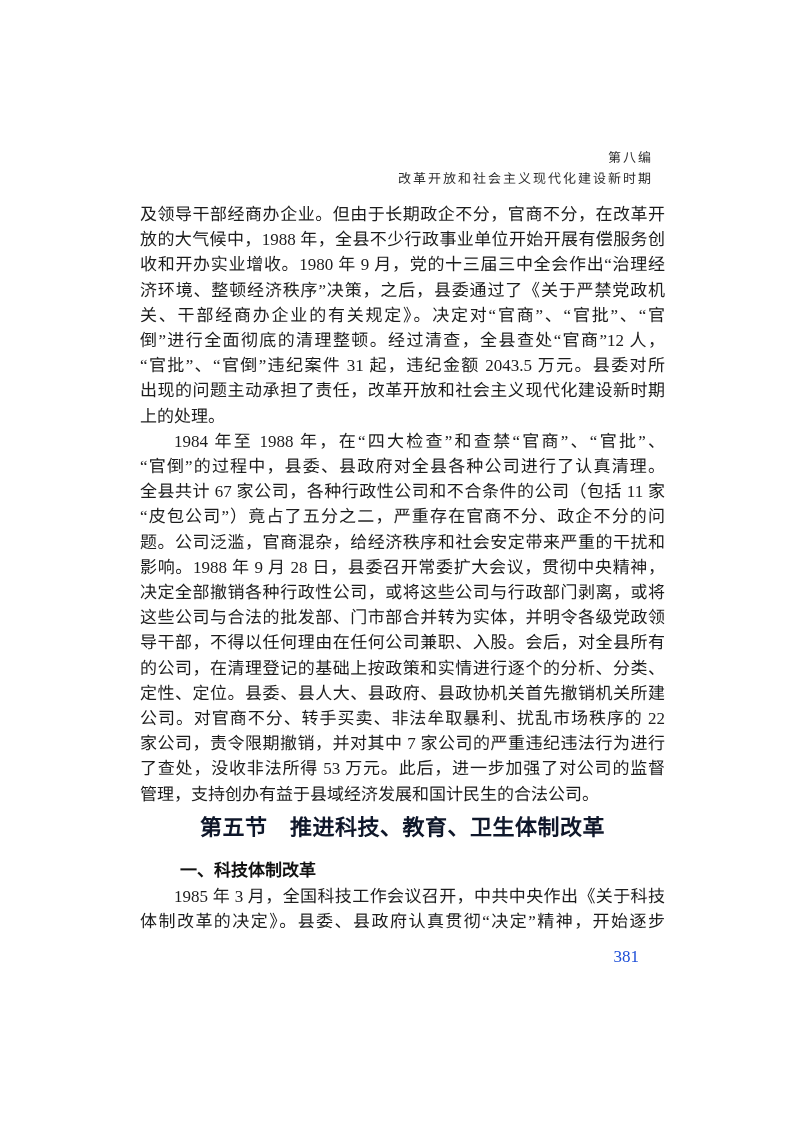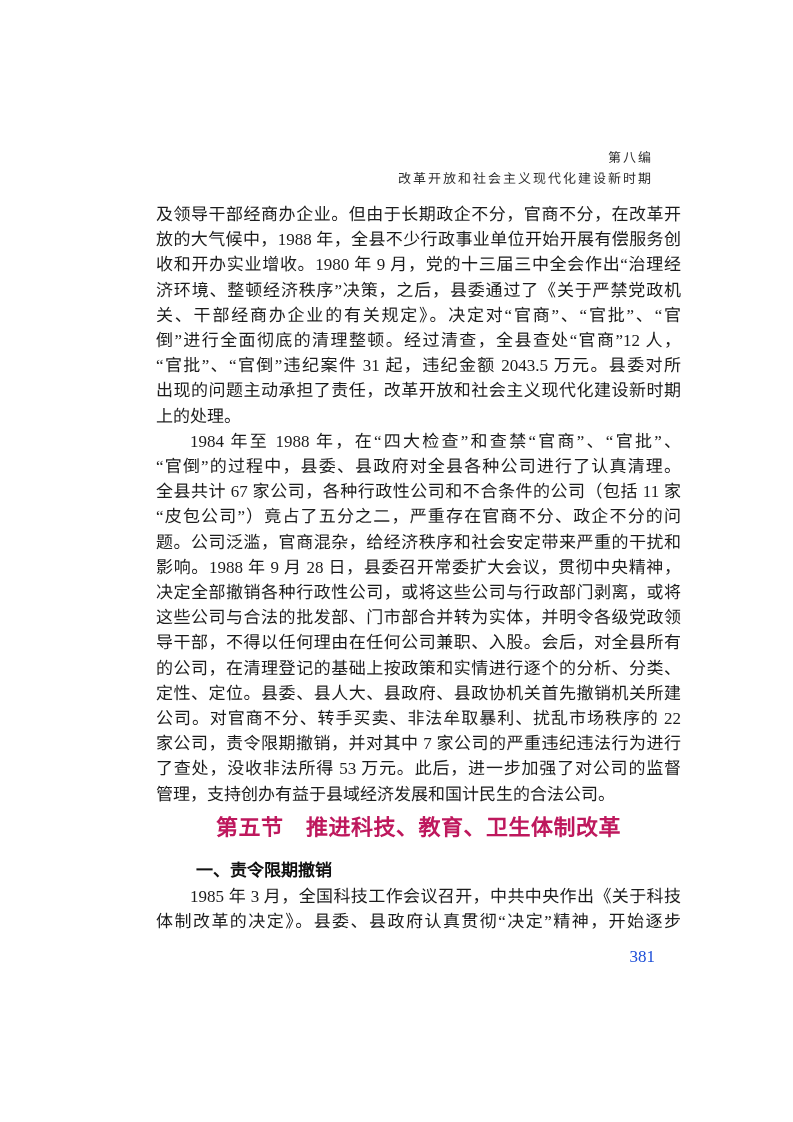--- a/index.html
+++ b/index.html
@@ -17,42 +17,42 @@
     top: 147px;
     right: 140px;
     text-align: right;
     font-size: 13px;
     letter-spacing: 2px;
     line-height: 21px;
     color: #2e2e2e;
   }
   .body-block {
     position: absolute;
-    left: 156px;
+    left: 140px;
     top: 202px;
     width: 525px;
     font-size: 17px;
     line-height: 25.2px;
   }
   .paragraph { margin: 0; }
   .line {
     text-align: justify;
     text-align-last: justify;
     white-space: normal;
   }
   .line.indent { text-indent: 2em; }
   .line.line-last { text-align-last: left; }
   .section-heading {
     font-family: "Liberation Sans", sans-serif;
     font-weight: 700;
     font-size: 22px;
     line-height: 30px;
     text-align: center;
     letter-spacing: 0.5px;
-    color: #be185d;
+    color: #0f172a;
     margin-top: 6px;
   }
   .subsection-heading {
     font-family: "Liberation Sans", sans-serif;
     font-weight: 700;
     font-size: 17px;
     line-height: 22px;
     color: #111111;
     padding-left: 40px;
     margin-top: 17px;
@@ -105,21 +105,21 @@
         <div class="line">的公司，在清理登记的基础上按政策和实情进行逐个的分析、分类、</div>
         <div class="line">定性、定位。县委、县人大、县政府、县政协机关首先撤销机关所建</div>
         <div class="line">公司。对官商不分、转手买卖、非法牟取暴利、扰乱市场秩序的 22</div>
         <div class="line">家公司，责令限期撤销，并对其中 7 家公司的严重违纪违法行为进行</div>
         <div class="line">了查处，没收非法所得 53 万元。此后，进一步加强了对公司的监督</div>
         <div class="line line-last">管理，支持创办有益于县域经济发展和国计民生的合法公司。</div>
       </div>
 
     <div class="section-heading">第五节　推进科技、教育、卫生体制改革</div>
 
-    <div class="subsection-heading">一、责令限期撤销</div>
+    <div class="subsection-heading">一、科技体制改革</div>
 
     <div class="paragraph para3">
         <div class="line indent">1985 年 3 月，全国科技工作会议召开，中共中央作出《关于科技</div>
         <div class="line">体制改革的决定》。县委、县政府认真贯彻“决定”精神，开始逐步</div>
       </div>
 
     <div class="page-number">381</div>
 
   </div>
 

